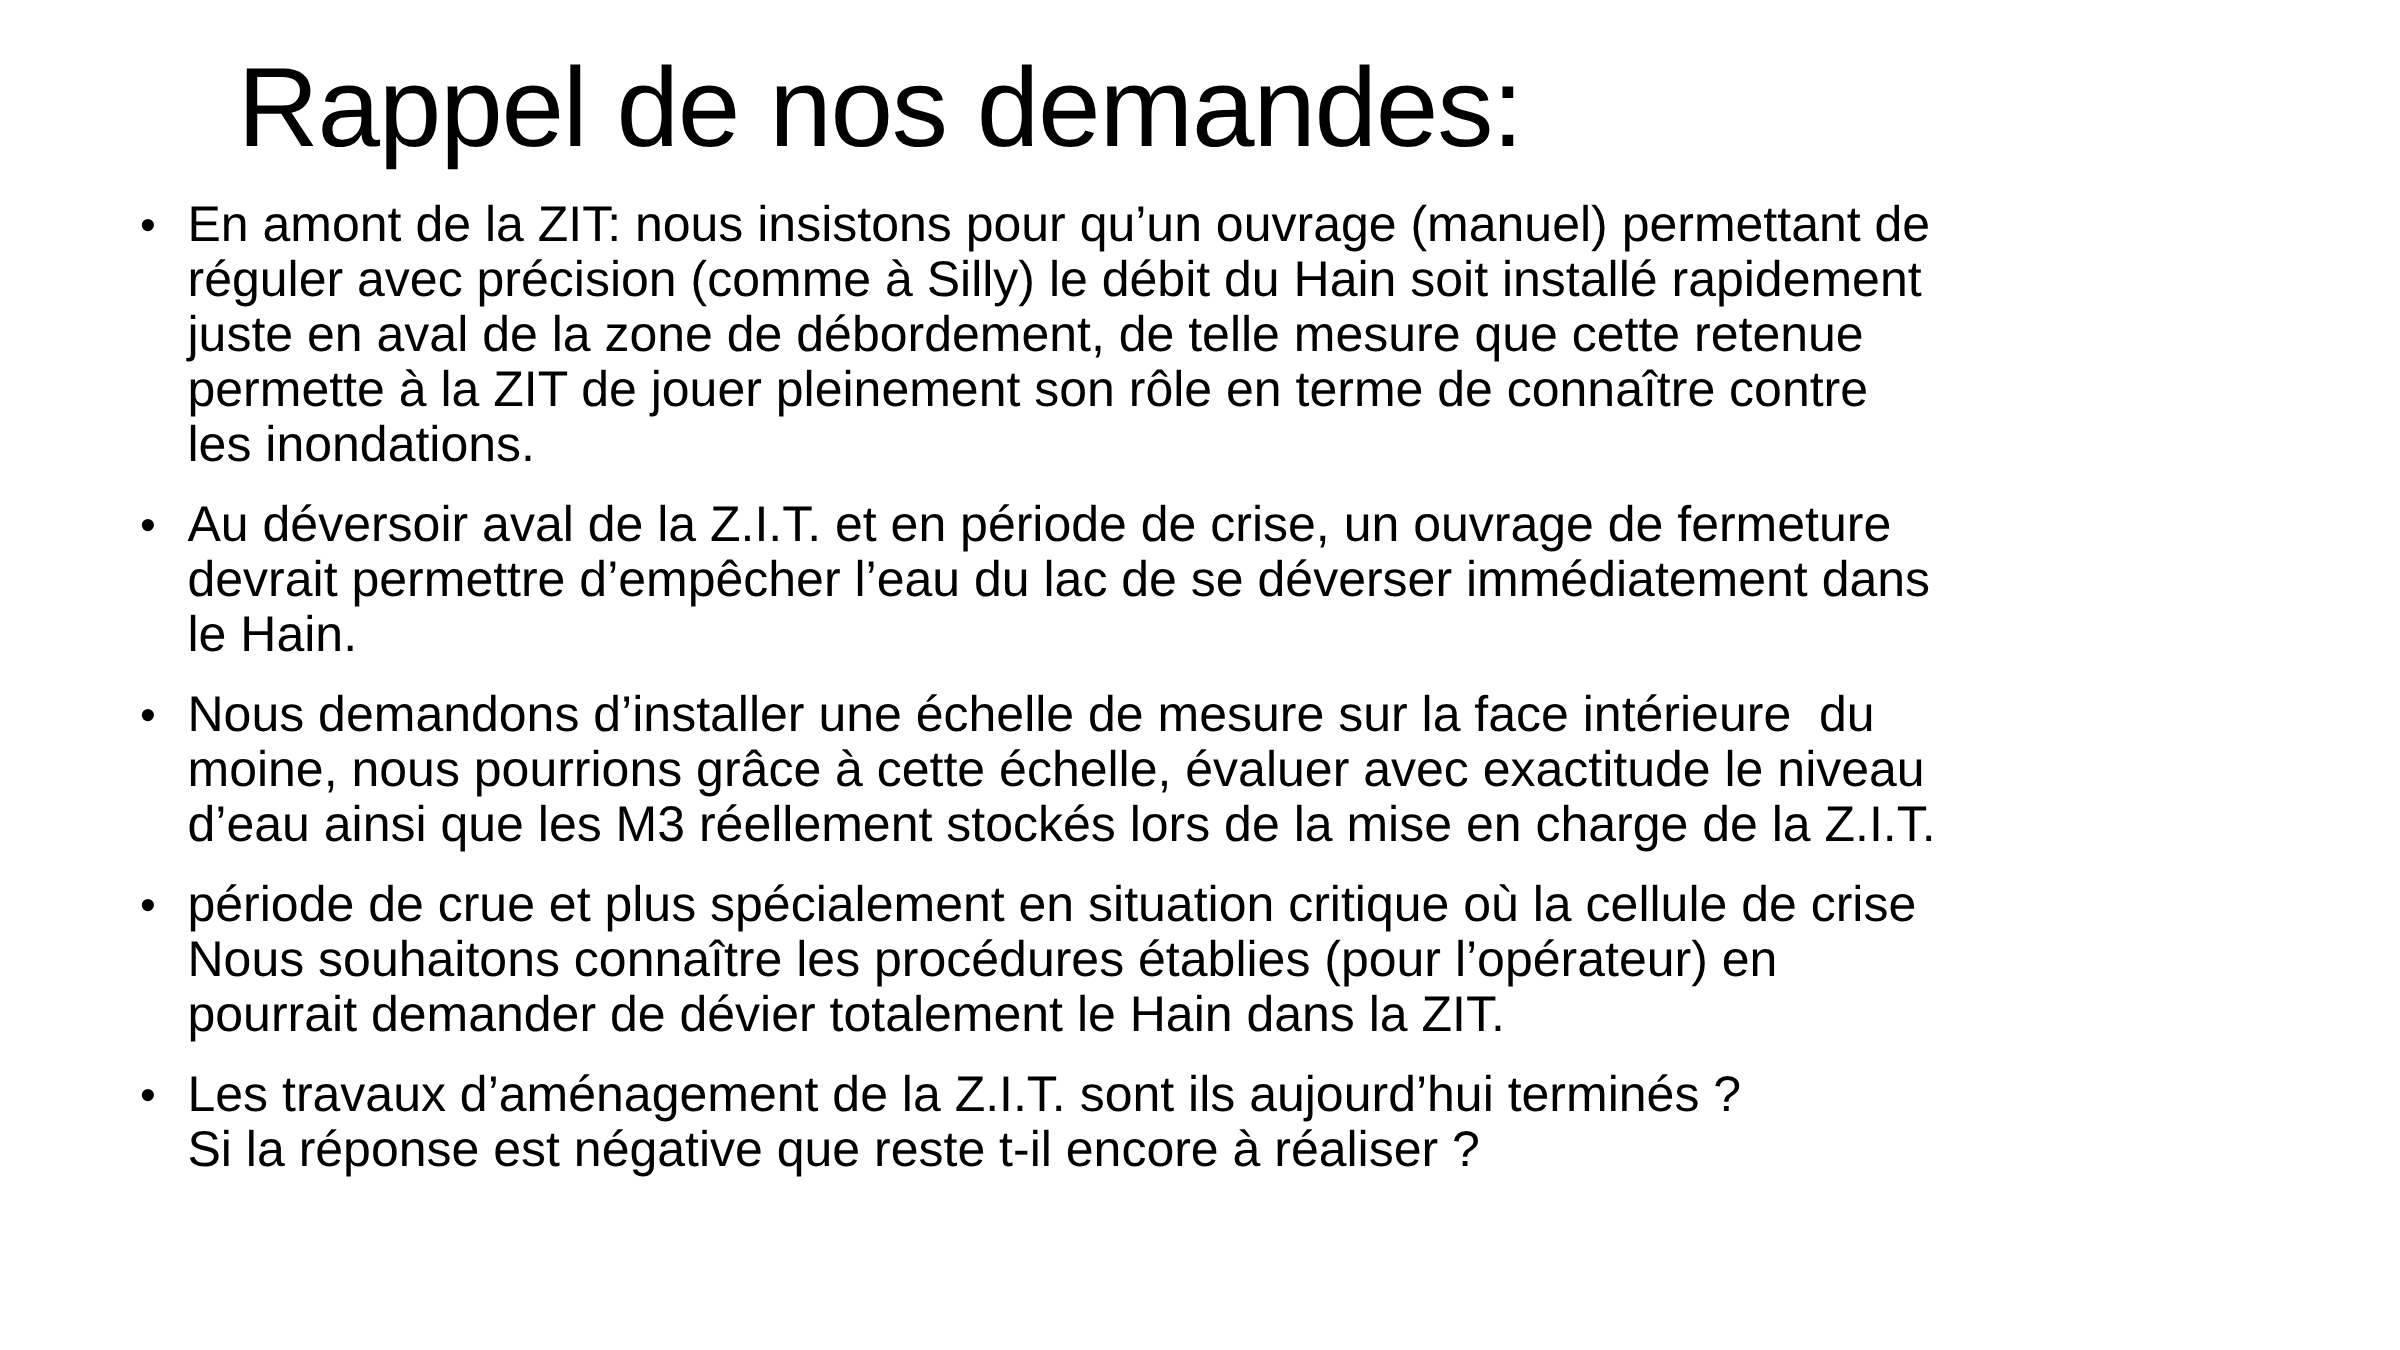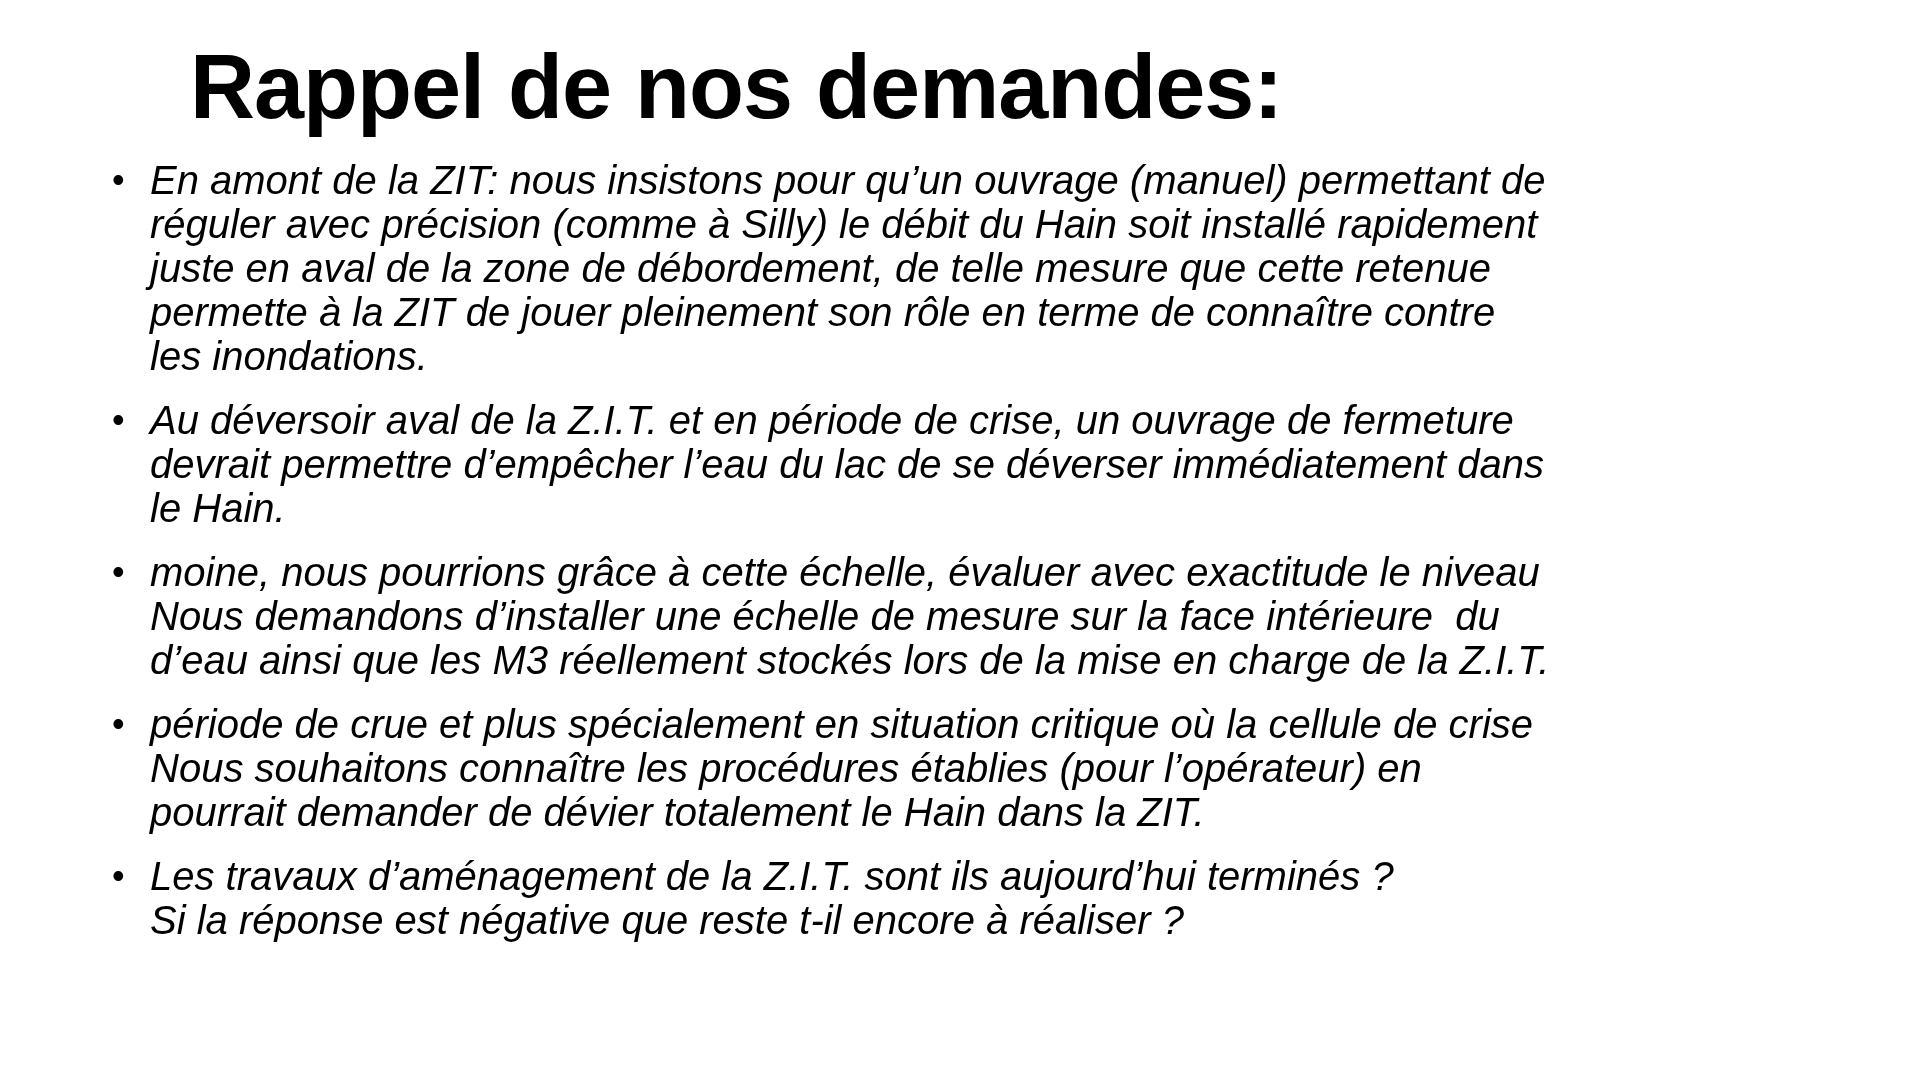--- a/index.html
+++ b/index.html
@@ -14,21 +14,21 @@
     background: #ffffff;
     overflow: hidden;
     font-family: "Liberation Sans", sans-serif;
     color: #000000;
   }
   .slide-title {
     margin: 0;
     padding: 42px 0 0 190px;
     font-size: 90px;
     line-height: 1.0;
-    font-weight: 700;
+    font-weight: 400;
     letter-spacing: -1px;
     white-space: pre;
     color: #000000;
   }
   ul.bullet-list {
     margin: 26px 0 0 0;
     padding: 0;
     list-style: none;
   }
   ul.bullet-list > li {
@@ -44,21 +44,20 @@
   }
   .bullet-glyph {
     position: absolute;
     left: 112px;
     top: 0;
     font-size: 36px;
     line-height: 44px;
   }
   .line {
     white-space: pre; 
-    font-style: italic;
   }
 </style>
 </head>
 <body>
 
 <div class="slide">
 
   <h1 class="slide-title">Rappel de nos demandes:</h1>
 
   <ul class="bullet-list">
@@ -74,22 +73,22 @@
 
     <li>
       <span class="bullet-glyph">•</span>
       <div class="line">Au déversoir aval de la Z.I.T. et en période de crise, un ouvrage de fermeture</div>
       <div class="line">devrait permettre d’empêcher l’eau du lac de se déverser immédiatement dans</div>
       <div class="line">le Hain.</div>
     </li>
 
     <li>
       <span class="bullet-glyph">•</span>
+      <div class="line">Nous demandons d’installer une échelle de mesure sur la face intérieure  du</div>
       <div class="line">moine, nous pourrions grâce à cette échelle, évaluer avec exactitude le niveau</div>
-      <div class="line">Nous demandons d’installer une échelle de mesure sur la face intérieure  du</div>
       <div class="line">d’eau ainsi que les M3 réellement stockés lors de la mise en charge de la Z.I.T.</div>
     </li>
 
     <li>
       <span class="bullet-glyph">•</span>
       <div class="line">période de crue et plus spécialement en situation critique où la cellule de crise</div>
       <div class="line">Nous souhaitons connaître les procédures établies (pour l’opérateur) en</div>
       <div class="line">pourrait demander de dévier totalement le Hain dans la ZIT.</div>
     </li>
 

